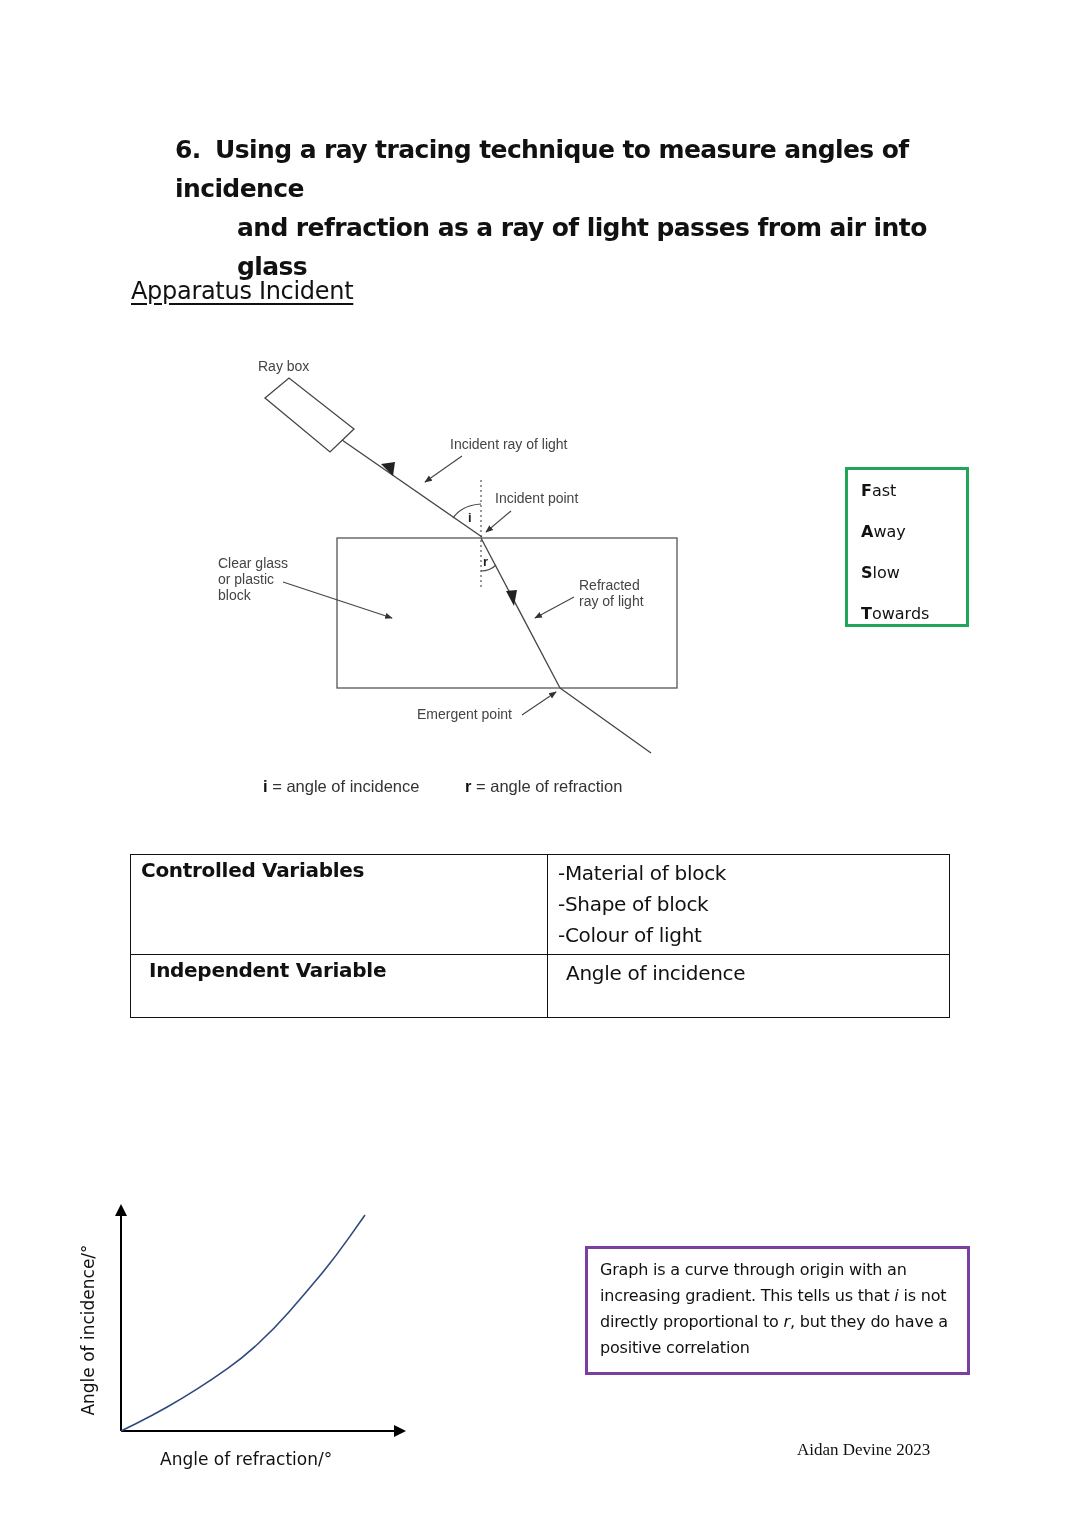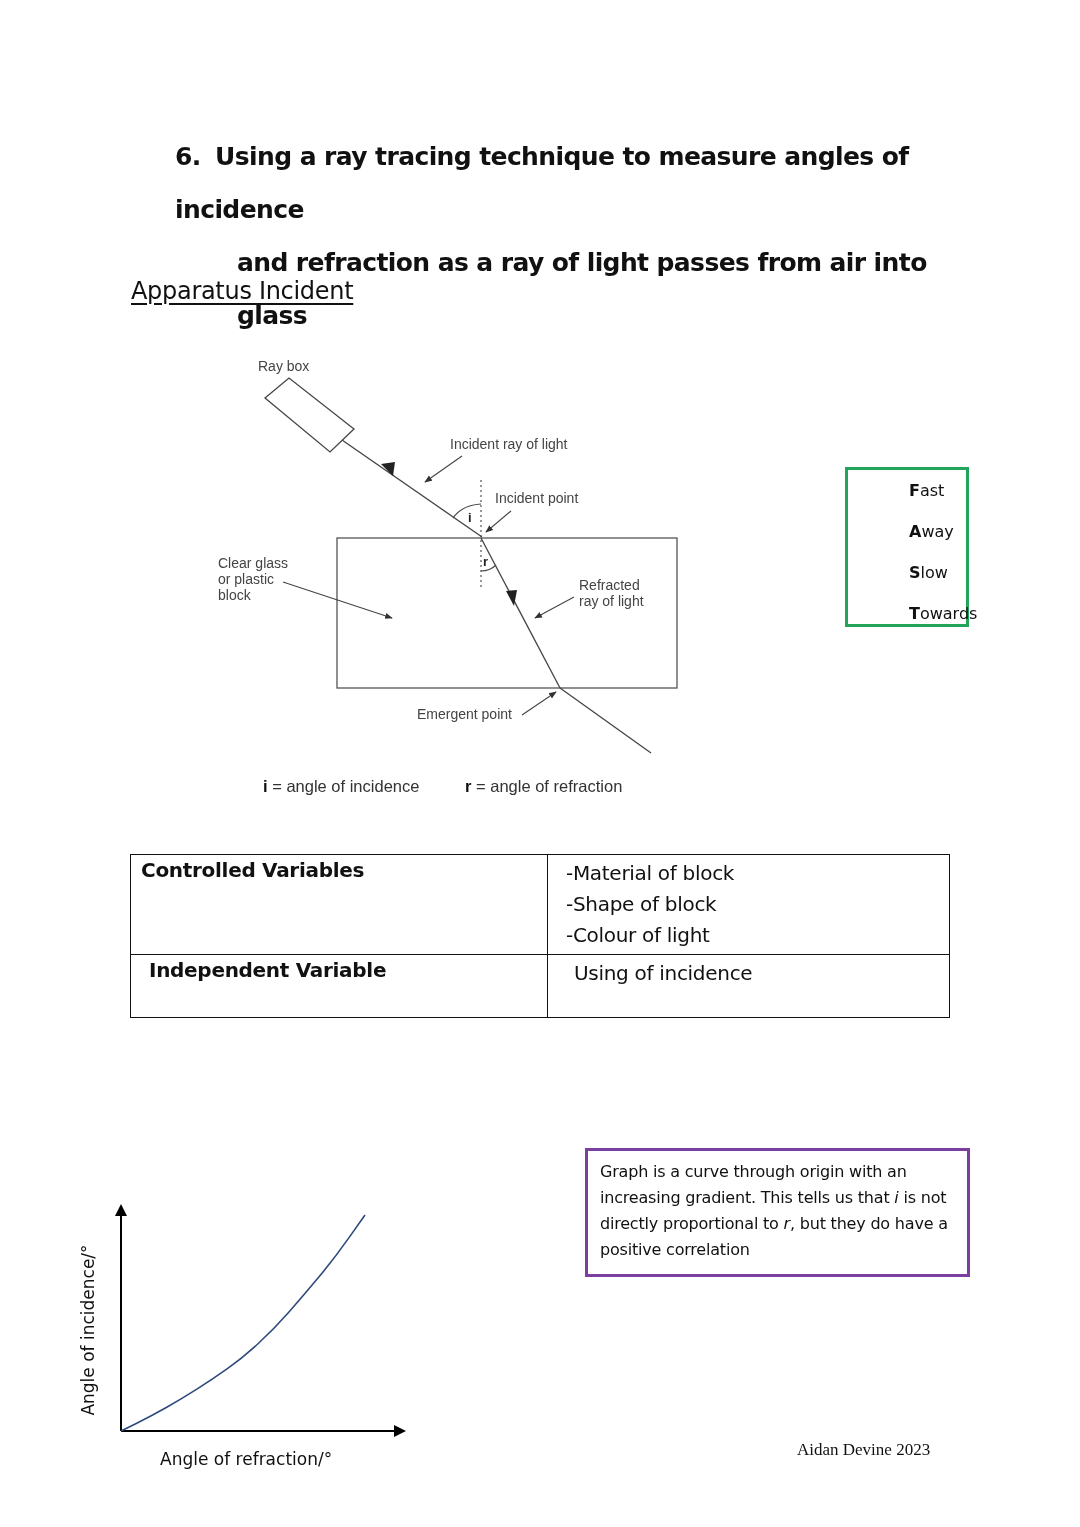--- a/index.html
+++ b/index.html
@@ -1,34 +1,34 @@
 <!DOCTYPE html>
 <html><head>
 <meta charset="utf-8">
 <style>
   html, body { margin: 0; padding: 0; background: #ffffff; }
   body { width: 1080px; height: 1527px; position: relative; overflow: hidden; font-family: "Liberation Sans", sans-serif; color: #111; }
-  .title { position: absolute; left: 175px; top: 130px; width: 800px; font-family: "DejaVu Sans", sans-serif; font-weight: bold; font-size: 25px; line-height: 53px; letter-spacing: -0.6px; color: #111; }
+  .title { position: absolute; left: 175px; top: 130px; width: 800px; font-family: "DejaVu Sans", sans-serif; font-weight: bold; font-size: 25px; line-height: 39px; letter-spacing: -0.6px; color: #111; }
   .title .num { display: inline-block; width: 32px; }
   .title .line2 { padding-left: 62px; }
   .section-heading { position: absolute; left: 131px; top: 277px; font-family: "DejaVu Sans", sans-serif; font-size: 24px; text-decoration: underline; text-underline-offset: 4px; color: #111; letter-spacing: -0.3px; }
   svg.diagram { position: absolute; left: 0; top: 0; }
   .diag-label { font-family: "Liberation Sans", sans-serif; font-size: 14px; fill: #444; }
   .legend-line { position: absolute; top: 777px; font-family: "Liberation Sans", sans-serif; font-size: 16.5px; color: #333; }
   .legend-line b { color: #111; }
   .fast-box { position: absolute; left: 845px; top: 467px; width: 124px; height: 160px; border: 3px solid #22a55a; box-sizing: border-box; padding: 10px 0 0 13px; font-family: "DejaVu Sans", sans-serif; font-size: 16px; color: #111; }
-  .fast-box .row { height: 41px; line-height: 22px; margin-left: 48px; }
+  .fast-box .row { height: 41px; line-height: 22px; }
   .fast-box b { font-weight: bold; }
   table.vars { position: absolute; left: 130px; top: 854px; width: 820px; border-collapse: collapse; font-family: "DejaVu Sans", sans-serif; font-size: 20px; color: #111; }
   table.vars td { border: 1.5px solid #111; vertical-align: top; padding: 3px 10px; letter-spacing: -0.3px; }
   table.vars td.label { font-weight: bold; width: 388px; }
   table.vars tr.r1 td { height: 87px; }
   table.vars tr.r2 td, table.vars tr.r3 td { height: 56px; padding-left: 18px; }
-  table.vars .line { line-height: 31px; margin-left: 8px; }
-  .note-box { position: absolute; left: 585px; top: 1148px; width: 385px; height: 129px; border: 3px solid #7a3fa0; box-sizing: border-box; padding: 8px 12px; font-family: "DejaVu Sans", sans-serif; font-size: 16px; line-height: 26px; color: #111; letter-spacing: -0.2px; }
+  table.vars .line { line-height: 31px; }
+  .note-box { position: absolute; left: 585px; top: 1246px; width: 385px; height: 129px; border: 3px solid #7a3fa0; box-sizing: border-box; padding: 8px 12px; font-family: "DejaVu Sans", sans-serif; font-size: 16px; line-height: 26px; color: #111; letter-spacing: -0.2px; }
   .footer { position: absolute; left: 797px; top: 1440px; font-family: Liberation Serif, serif; font-size: 17px; color: #111; }
   .y-label { position: absolute; left: 88px; top: 1330px; transform: translate(-50%, -50%) rotate(-90deg); white-space: nowrap; font-family: "DejaVu Sans", sans-serif; font-size: 17px; color: #111; }
   .x-label { position: absolute; left: 160px; top: 1449px; font-family: "DejaVu Sans", sans-serif; font-size: 17px; color: #111; }
 </style>
 </head>
 <body>
 
 <div class="title">
   <div><span class="num">6.</span> <span>Using a ray tracing technique to measure angles of incidence</span></div>
   <div class="line2">and refraction as a ray of light passes from air into glass</div>
@@ -98,21 +98,21 @@
     <td class="label">Controlled Variables</td>
     <td>
       <div class="line">-Material of block</div>
       <div class="line">-Shape of block</div>
       <div class="line">-Colour of light</div>
     </td>
   </tr>
   <tr class="r2">
     <td class="label">Independent Variable</td>
     <td>
-          <div class="line">Using of incidence</div>
+          <div class="line">Angle of incidence</div>
         </td>
   </tr>
 </tbody>
   </table>
 
 <svg id="graph" width="1080" height="1527" style="position:absolute;left:0;top:0;">
   <line x1="121" y1="1431" x2="121" y2="1212" stroke="#000" stroke-width="2"></line>
   <polygon points="115,1216 121,1204 127,1216" fill="#000"></polygon>
   <line x1="121" y1="1431" x2="396" y2="1431" stroke="#000" stroke-width="2"></line>
   <polygon points="394,1425 406,1431 394,1437" fill="#000"></polygon>

